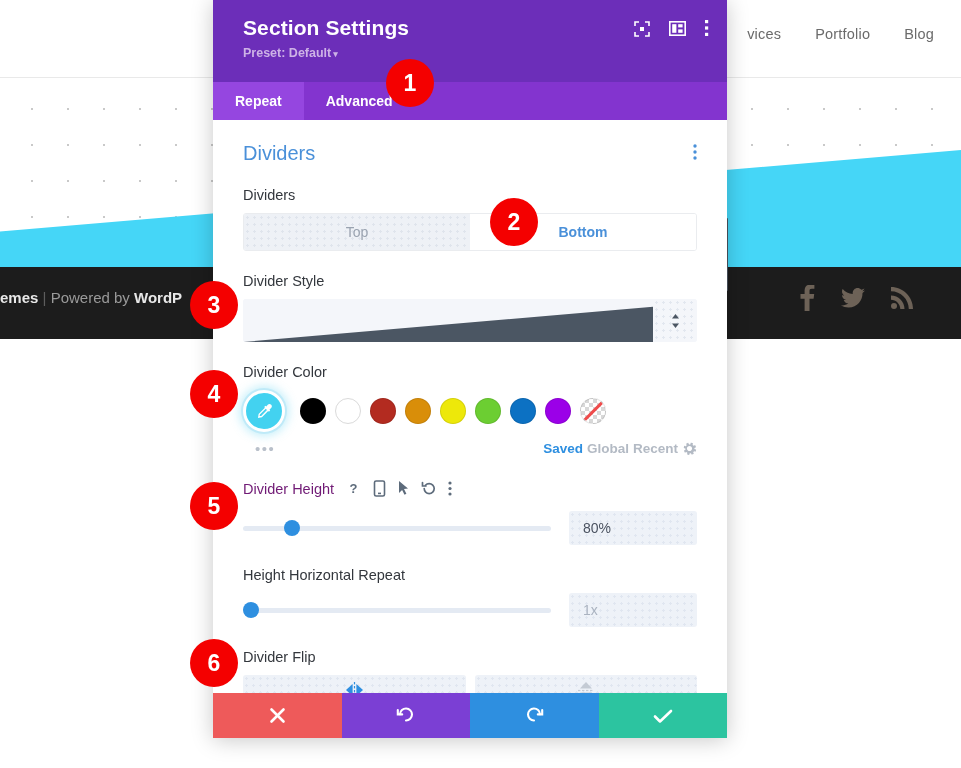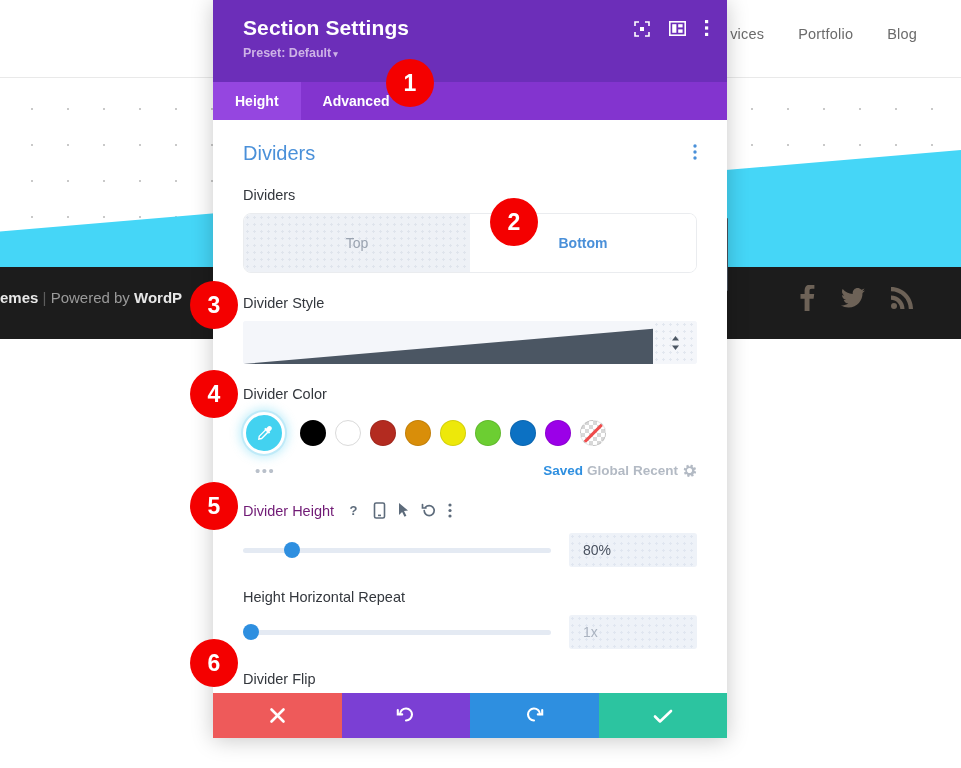--- a/index.html
+++ b/index.html
@@ -11,21 +11,21 @@
   }
   #root { position: relative; width: 961px; height: 768px; }
 
   
   .bg-page { position: absolute; inset: 0; background: #ffffff; }
   .bg-nav {
     position: absolute; top: 0; left: 0; right: 0; height: 78px;
     background: #ffffff; border-bottom: 1px solid #e9e9e9;
   }
   .bg-nav-items {
-    position: absolute; right: 44px; top: 26px;
+    position: absolute; right: 27px; top: 26px;
     display: flex; gap: 34px;
     font-size: 14.5px; color: #6b6b6b; letter-spacing: .2px;
   }
   .bg-nav-items span { white-space: nowrap; }
 
   .bg-dots {
     position: absolute; left: 0; right: 0; top: 79px; height: 160px;
     background-color: #ffffff;
     background-image: radial-gradient(#c9c9c9 1px, transparent 1.2px);
     background-size: 36px 36px;
@@ -112,21 +112,21 @@
   .section-title { color: #4a90d9; font-size: 20px; font-weight: 400; }
   .kebab-blue { color: #4a90d9; font-size: 17px; line-height: 1; letter-spacing: 0; }
 
   .field-label {
     color: #33373d; font-size: 14.5px; font-weight: 400; margin-bottom: 10px;
   }
   .field-block { margin-bottom: 22px; }
 
   
   .toggle-group {
-    display: flex; height: 60px; border-radius: 8px; overflow: hidden;
+    display: flex; height: 38px; border-radius: 3px; overflow: hidden;
     border: 1px solid #eaecef;
   }
   .toggle-opt {
     flex: 1; display: flex; align-items: center; justify-content: center;
     font-size: 14px; cursor: pointer;
   }
   .toggle-opt.inactive {
     background-color: #eef1f6;
     background-image: radial-gradient(#dfe4ec 1px, transparent 1.1px);
     background-size: 7px 7px;
@@ -335,21 +335,21 @@
           <svg width="4" height="17" viewBox="0 0 4 17" fill="#ffffff">
             <rect x="0" y="0" width="3.2" height="3.2"></rect>
             <rect x="0" y="6.4" width="3.2" height="3.2"></rect>
             <rect x="0" y="12.8" width="3.2" height="3.2"></rect>
           </svg>
         </span>
       </div>
     </div>
 
     <div class="tabs">
-      <div class="tab active">Height</div>
+      <div class="tab active">Repeat</div>
       <div class="tab">Advanced</div>
     </div>
 
     <div class="body">
 
       <div class="section-head">
         <div class="section-title">Dividers</div>
         <span class="kebab-blue">
           <svg width="4" height="16" viewBox="0 0 4 16" fill="#4a90d9">
             <circle cx="2" cy="2" r="1.7"></circle>

